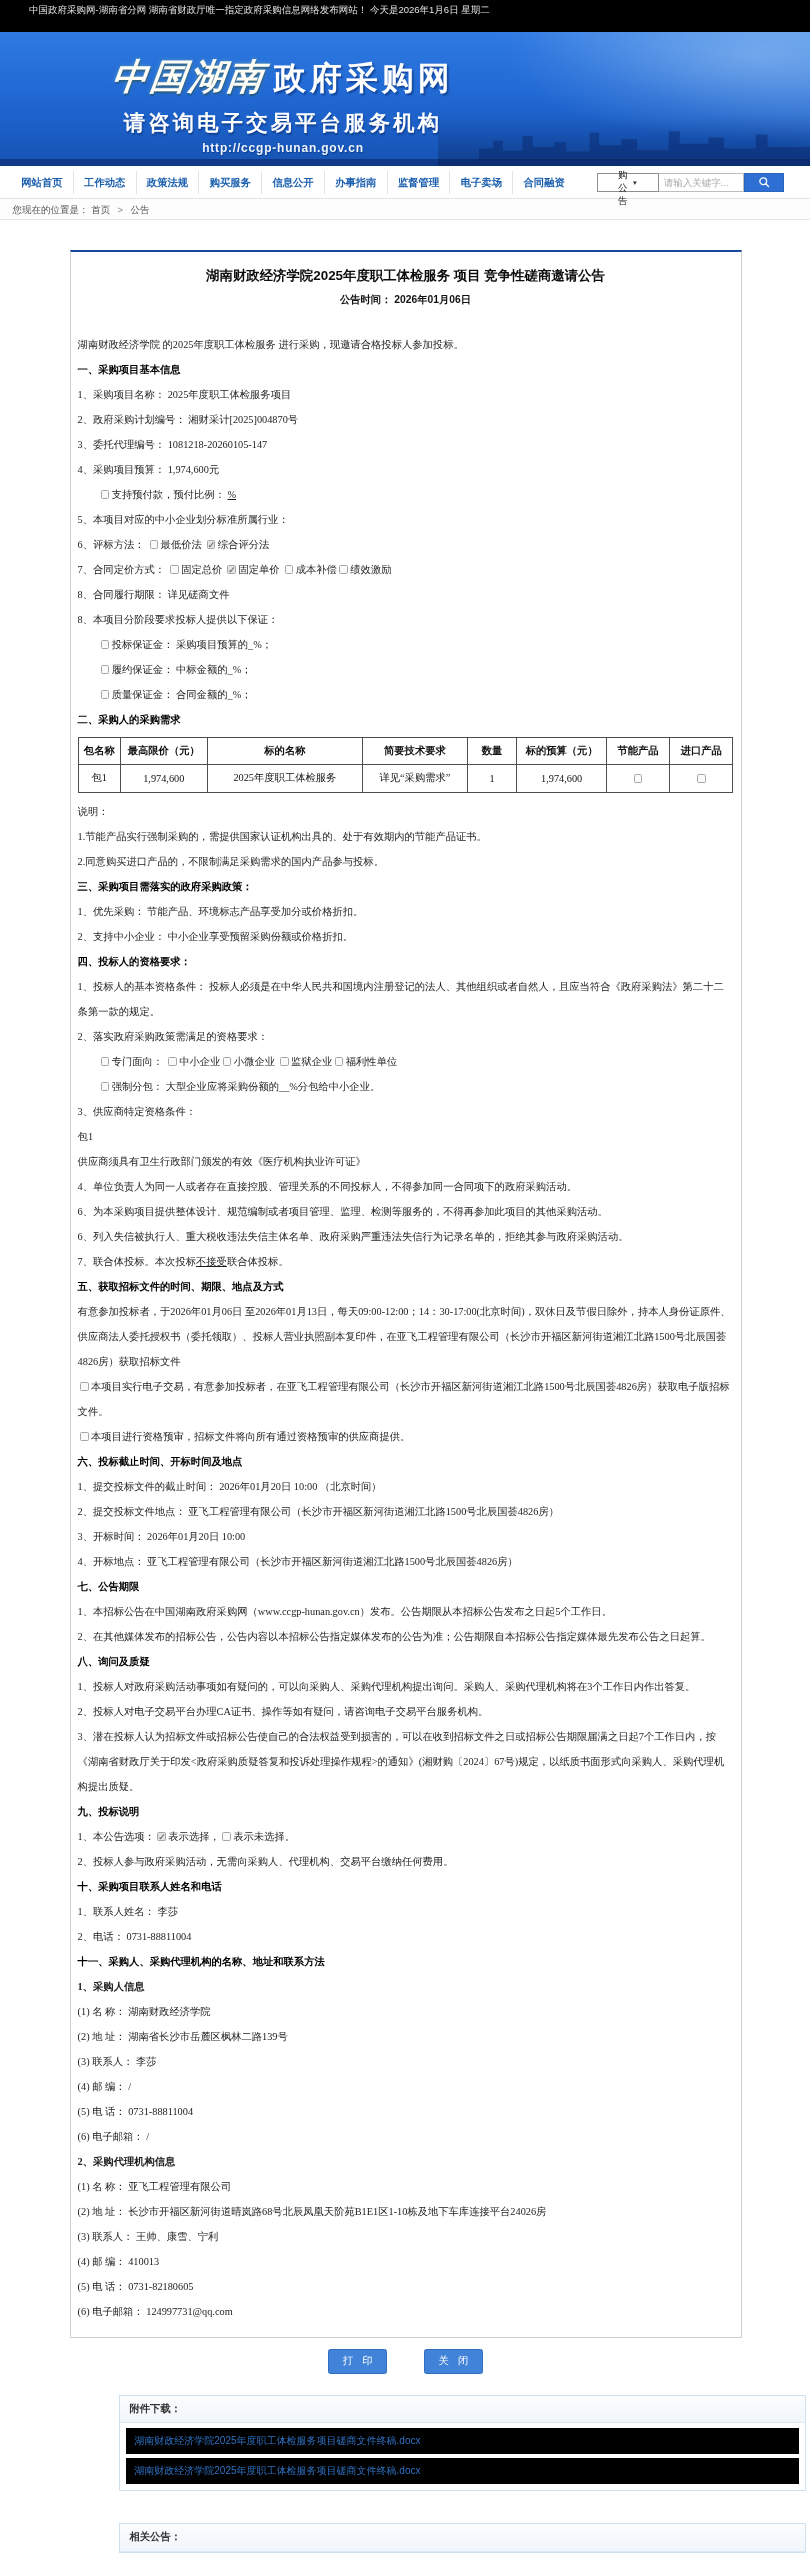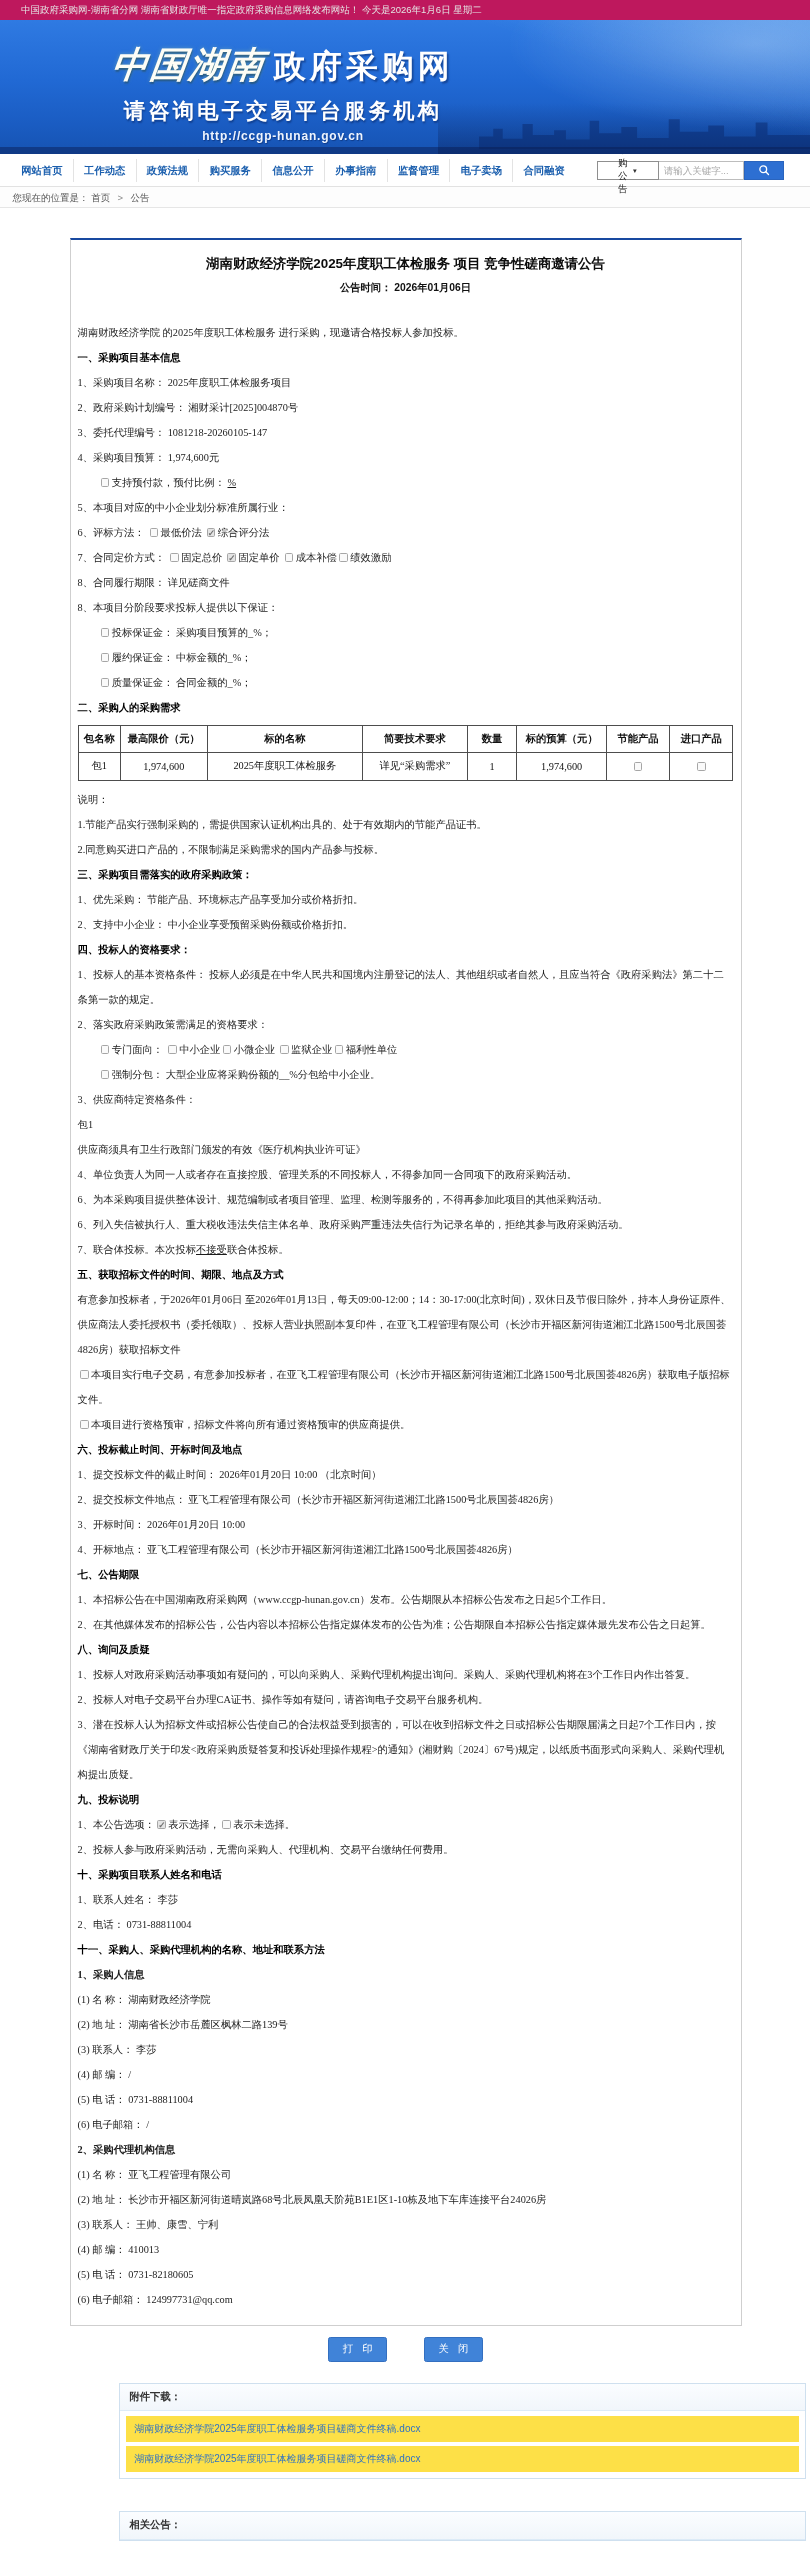--- a/index.html
+++ b/index.html
@@ -4,22 +4,22 @@
 <title>湖南财政经济学院2025年度职工体检服务 项目 竞争性磋商邀请公告</title>
 <style>
   * { box-sizing: border-box; margin: 0; padding: 0; }
   html,body { width: 811px; }
   body {
     height: 2576px; overflow: hidden; background: #ffffff;
     font-family: "Liberation Sans", "DejaVu Sans", sans-serif;
     position: relative;
   }
   
-  .topbar { height: 20px; background: #be185d; color: #e4e4e4; font-size: 9.5px;
-    line-height: 20px; padding-left: 21px; white-space: nowrap; }
+  .topbar { height: 32px; background: #000000; color: #e4e4e4; font-size: 9.5px;
+    line-height: 20px; padding-left: 29px; white-space: nowrap; }
   
   .banner { height: 134px; position: relative; overflow: hidden;
     background: linear-gradient(180deg, #2f7ae2 0%, #2169d4 45%, #1a5cc2 78%, #1653b2 100%); }
   .banner::after { content:""; position:absolute; top:0; right:0; width:46%; height:100%;
     background:
       radial-gradient(ellipse at 85% 18%, rgba(210,235,255,.35), rgba(210,235,255,0) 55%),
       linear-gradient(200deg, rgba(180,220,250,.22) 0%, rgba(180,220,250,0) 45%),
       linear-gradient(180deg, rgba(0,0,0,0) 62%, rgba(6,24,74,.38) 100%);
   }
   .banner::before { content:""; position:absolute; bottom:0; left:0; right:0; height:7.1px;
@@ -81,21 +81,21 @@
   table.demand th { font-weight:bold; }
   
   .actions { display:flex; justify-content:center; gap:37px; margin:11px 0 20.6px; }
   .btn { background:#4083d8; color:#fff; font-size:10.3px; letter-spacing:3.2px;
     padding:4.7px 10.3px 4.7px 13.4px; border:0.8px solid #336fc0; border-radius:2.4px; cursor:pointer; }
   
   .foot-box { width:687px; margin-left:119px; border:0.8px solid #cfe0ef; background:#fff; }
   .foot-box .foot-head { font-size:10.3px; font-weight:bold; color:#333; padding:6.3px 9.5px;
     background:linear-gradient(180deg,#fbfdff,#f1f6fb); border-bottom:0.8px solid #dcebf7; }
   .att-list { padding:4.7px 6.3px 6.3px; }
-  .att-row { background:#fde047; padding:5.5px 8px; margin-top:4px; }
+  .att-row { background:#000000; padding:5.5px 8px; margin-top:4px; }
   .att-row:first-child { margin-top:0; }
   .att-link { color:#2f72c4; font-size:10px; text-decoration:none; cursor:pointer; }
   .related-box { margin-top:32px; }
 </style>
 </head>
 <body>
 
 <div class="topbar">
   <span>中国政府采购网-湖南省分网 湖南省财政厅唯一指定政府采购信息网络发布网站！ 今天是2026年1月6日 星期二</span>
 </div>

